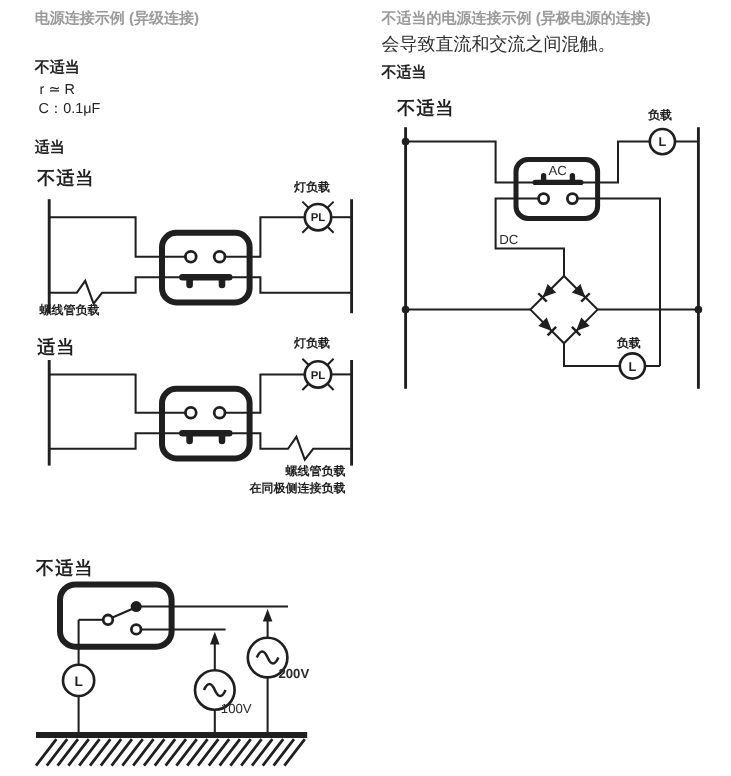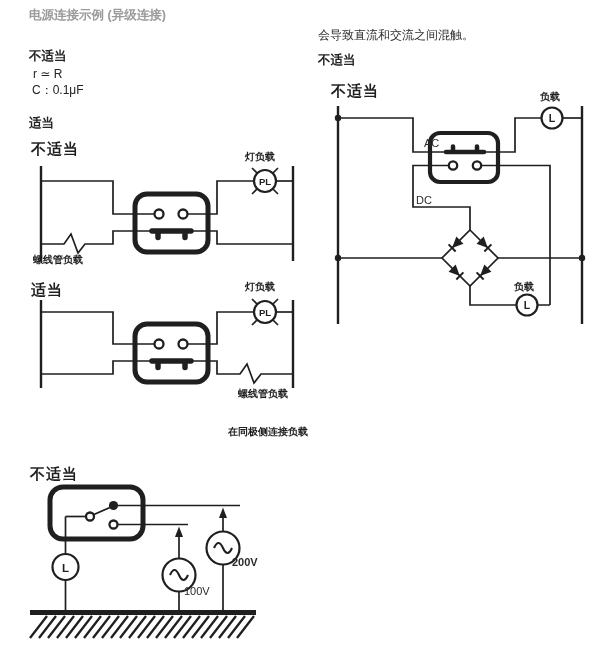--- a/index.html
+++ b/index.html
@@ -4,21 +4,21 @@
 <style>
   html,body { margin:0; padding:0; background:#ffffff; }
   #page {
     position:relative; width:609px; height:647px; background:#ffffff;
     font-family:"Liberation Sans","DejaVu Sans",sans-serif; overflow:hidden;
   }
   #art { position:absolute; left:0; top:0; }
   .lbl { position:absolute; white-space:nowrap; line-height:1.15; }
   .hdr    { color:#9a9a9a; font-weight:bold; font-size:12.5px; }
   .blabel { color:#222222; font-weight:bold; font-size:12.5px; }
-  .body   { color:#2e2e2e; font-size:12px; }
+  .body   { color:#2e2e2e; font-size:15px; }
   .mono   { color:#222222; font-size:12px; }
   .dtitle { color:#1f1f1f; font-weight:bold; font-size:15px; letter-spacing:1px; }
   .slabel { color:#1f1f1f; font-weight:bold; font-size:10px; }
   .vlabel { color:#2b2b2b; font-size:11px; }
   
   .w    { stroke:#1f1f1f; stroke-width:1.7; fill:none; }
   .bus  { stroke:#1f1f1f; stroke-width:2.4; fill:none; }
   .relay{ stroke:#1f1f1f; stroke-width:5; fill:#ffffff; }
   .relay2{ stroke:#1f1f1f; stroke-width:4.2; fill:#ffffff; }
   .c    { stroke:#1f1f1f; stroke-width:2.3; fill:#ffffff; }
@@ -164,26 +164,27 @@
   <div class="lbl mono" style="left:32px;  top:84px;">C：0.1μF</div>
   <div class="lbl blabel" style="left:29px;  top:116px;">适当</div>
 
   <div class="lbl dtitle" style="left:31px;  top:140px;">不适当</div>
   <div class="lbl slabel" style="left:245px; top:151px;">灯负载</div>
   <div class="lbl slabel" style="left:33px;  top:254px;">螺线管负载</div>
 
   <div class="lbl dtitle" style="left:31px;  top:281px;">适当</div>
   <div class="lbl slabel" style="left:245px; top:281px;">灯负载</div>
   <div class="lbl slabel" style="left:238px; top:388px;">螺线管负载</div>
-  <div class="lbl slabel" style="left:228px; top:402px;margin-top:24px;">在同极侧连接负载</div>
+  <div class="lbl slabel" style="left:208px; top:402px;">在同极侧连接负载</div>
 
+  <div class="lbl hdr" style="left:318px; top:8px;">不适当的电源连接示例 (异极电源的连接)</div>
   <div class="lbl body" style="left:318px; top:29px;">会导致直流和交流之间混触。</div>
   <div class="lbl blabel" style="left:318px; top:53px;">不适当</div>
   <div class="lbl dtitle" style="left:331px; top:82px;">不适当</div>
-  <div class="lbl vlabel" style="left:424px; top:137px;">AC</div>
+  <div class="lbl vlabel" style="left:413px; top:137px;padding-left:44px;">AC</div>
   <div class="lbl vlabel" style="left:416px; top:194px;text-align:right;">DC</div>
   <div class="lbl slabel" style="left:540px; top:91px;">负载</div>
   <div class="lbl slabel" style="left:514px; top:281px;">负载</div>
 
   <div class="lbl dtitle" style="left:30px;  top:465px;">不适当</div>
   <div class="lbl vlabel" style="left:184px; top:585px;">100V</div>
   <div class="lbl vlabel" style="left:232px; top:556px;font-weight:bold;">200V</div>
 
 </div>
 

